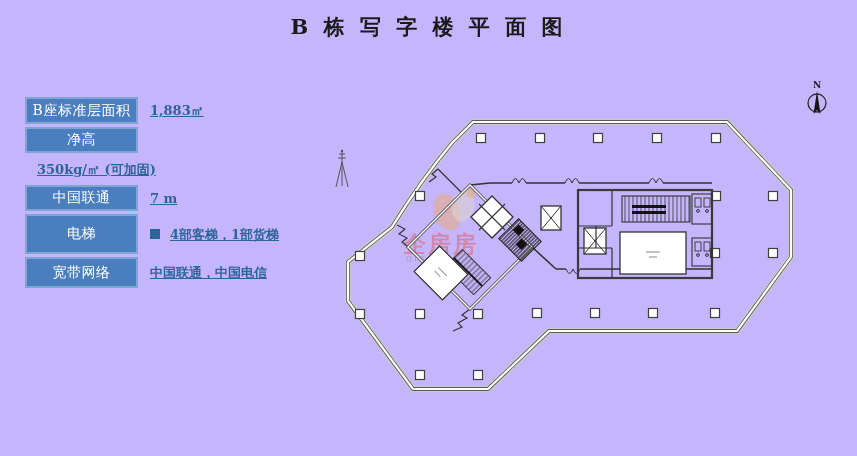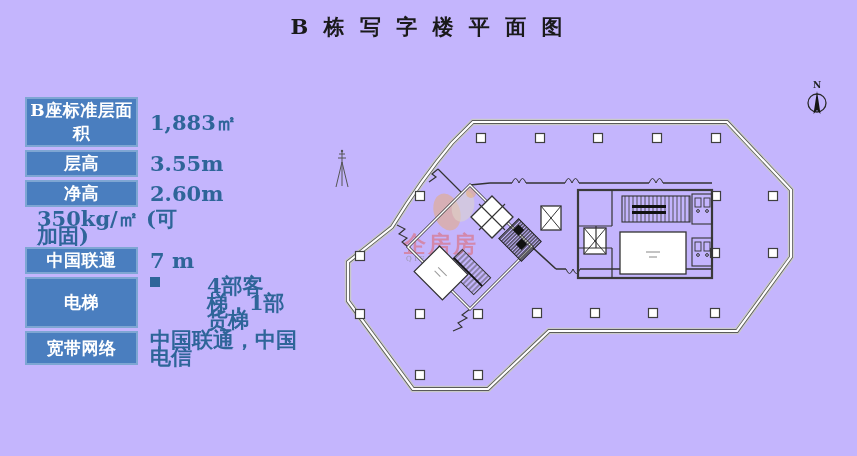--- a/index.html
+++ b/index.html
@@ -5,26 +5,26 @@
   html,body{margin:0;padding:0;background:#fff;}
   #page{position:relative;width:857px;height:456px;background:#c4b5fd;overflow:hidden;
         font-family:"DejaVu Serif","Liberation Serif",serif;}
   
   .title{position:absolute;top:13px;left:0;width:100%;text-align:center;
          font-size:21px;font-weight:bold;color:#1a1a1a;letter-spacing:4px;}
   
   .spec-table{position:absolute;left:25px;top:97px;width:280px;}
   .t-row{display:flex;margin-bottom:3px;}
   .t-label{width:113px;background:#4a7ebf;border:2px solid #7ea6d3;
-           color:#ffffff;font-weight:bold;font-size:17px;letter-spacing:0.5px;
+           color:#ffffff;font-weight:normal;font-size:14px;letter-spacing:0.5px;
            display:flex;align-items:center;justify-content:center;text-align:center;
            box-sizing:border-box;}
-  .t-value{margin-left:12px;width:155px;color:#2e6599;font-weight:bold;font-size:21px;
-           line-height:17px;display:flex;flex-direction:column;justify-content:center;}
-  .bullet-line{display:flex;align-items:flex-start;gap:37px;}
+  .t-value{margin-left:12px;width:155px;color:#2e6599;font-weight:bold;font-size:13px;
+           line-height:17px;display:flex;flex-direction:column;justify-content:center;text-decoration:underline;}
+  .bullet-line{display:flex;align-items:center;}
   .bullet{display:inline-block;width:10px;height:10px;background:#2e6599;
           margin-right:10px;flex:0 0 auto;}
   
   .plan-wrap{position:absolute;left:330px;top:55px;width:505px;height:360px;}
   .col-marker{fill:#ffffff;stroke:#3f3f3f;stroke-width:1.2;}
   text{font-family:"DejaVu Serif","Liberation Serif",serif;}
 </style>
 </head>
 <body>
 
@@ -32,28 +32,23 @@
 
   <div class="title">B 栋 写 字 楼 平 面 图</div>
 
   <div class="spec-table">
 
     <div class="t-row" style="min-height:27px">
       <div class="t-label">B座标准层面积</div>
       <div class="t-value">1,883㎡</div>
     </div>
 
-    <div class="t-row" style="min-height:26px">
-      <div class="t-label">层高</div>
-      <div class="t-value">3.55m</div>
-    </div>
 
     <div class="t-row" style="min-height:26px">
       <div class="t-label">净高</div>
-      <div class="t-value">2.60m</div>
     </div>
 
     <div class="t-row" style="min-height:26px">
       <div class="t-value">350kg/㎡ (可加固)</div>
     </div>
 
     <div class="t-row" style="min-height:26px">
       <div class="t-label">中国联通</div>
       <div class="t-value">7 m</div>
     </div>

